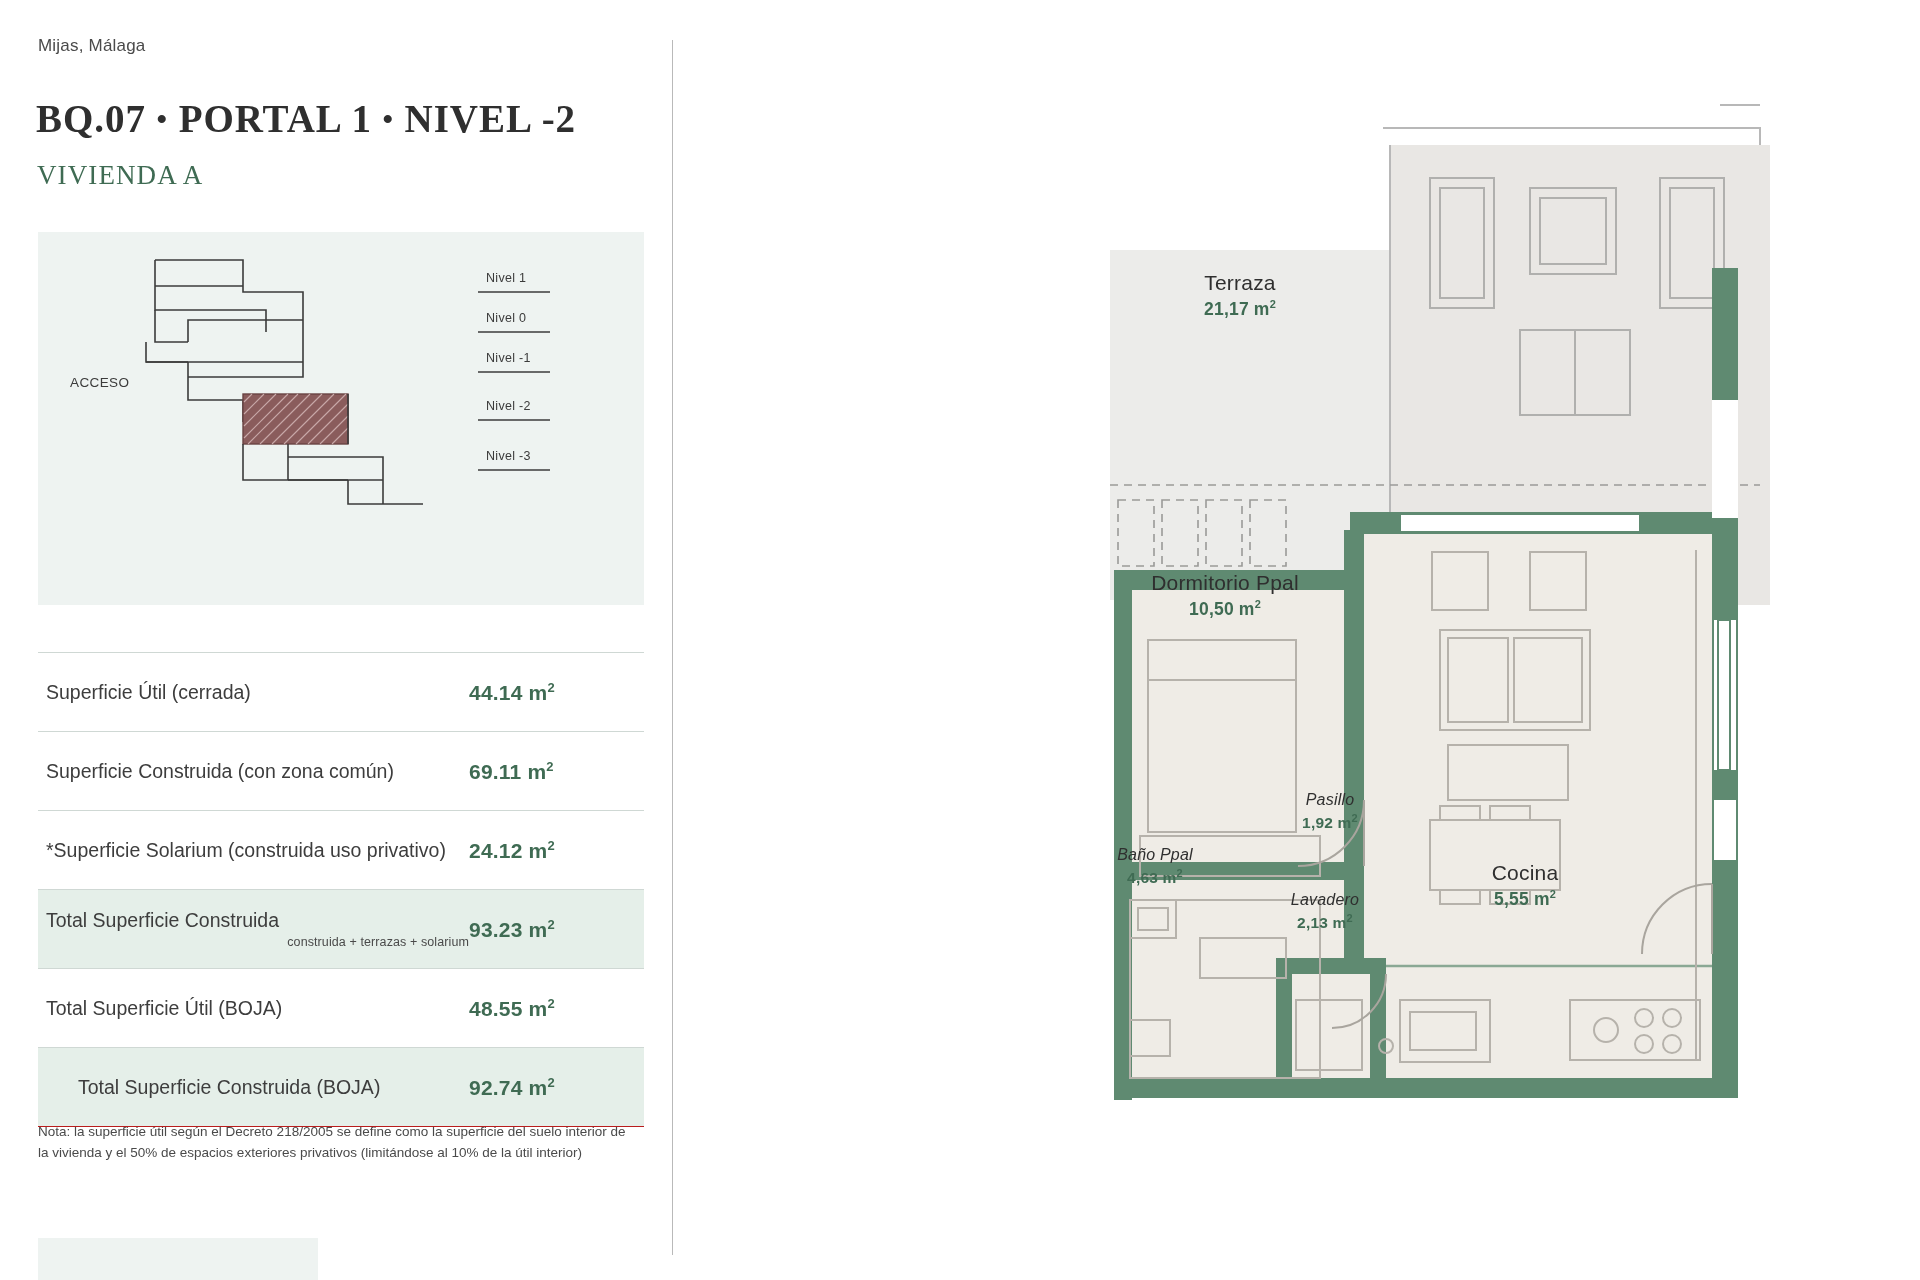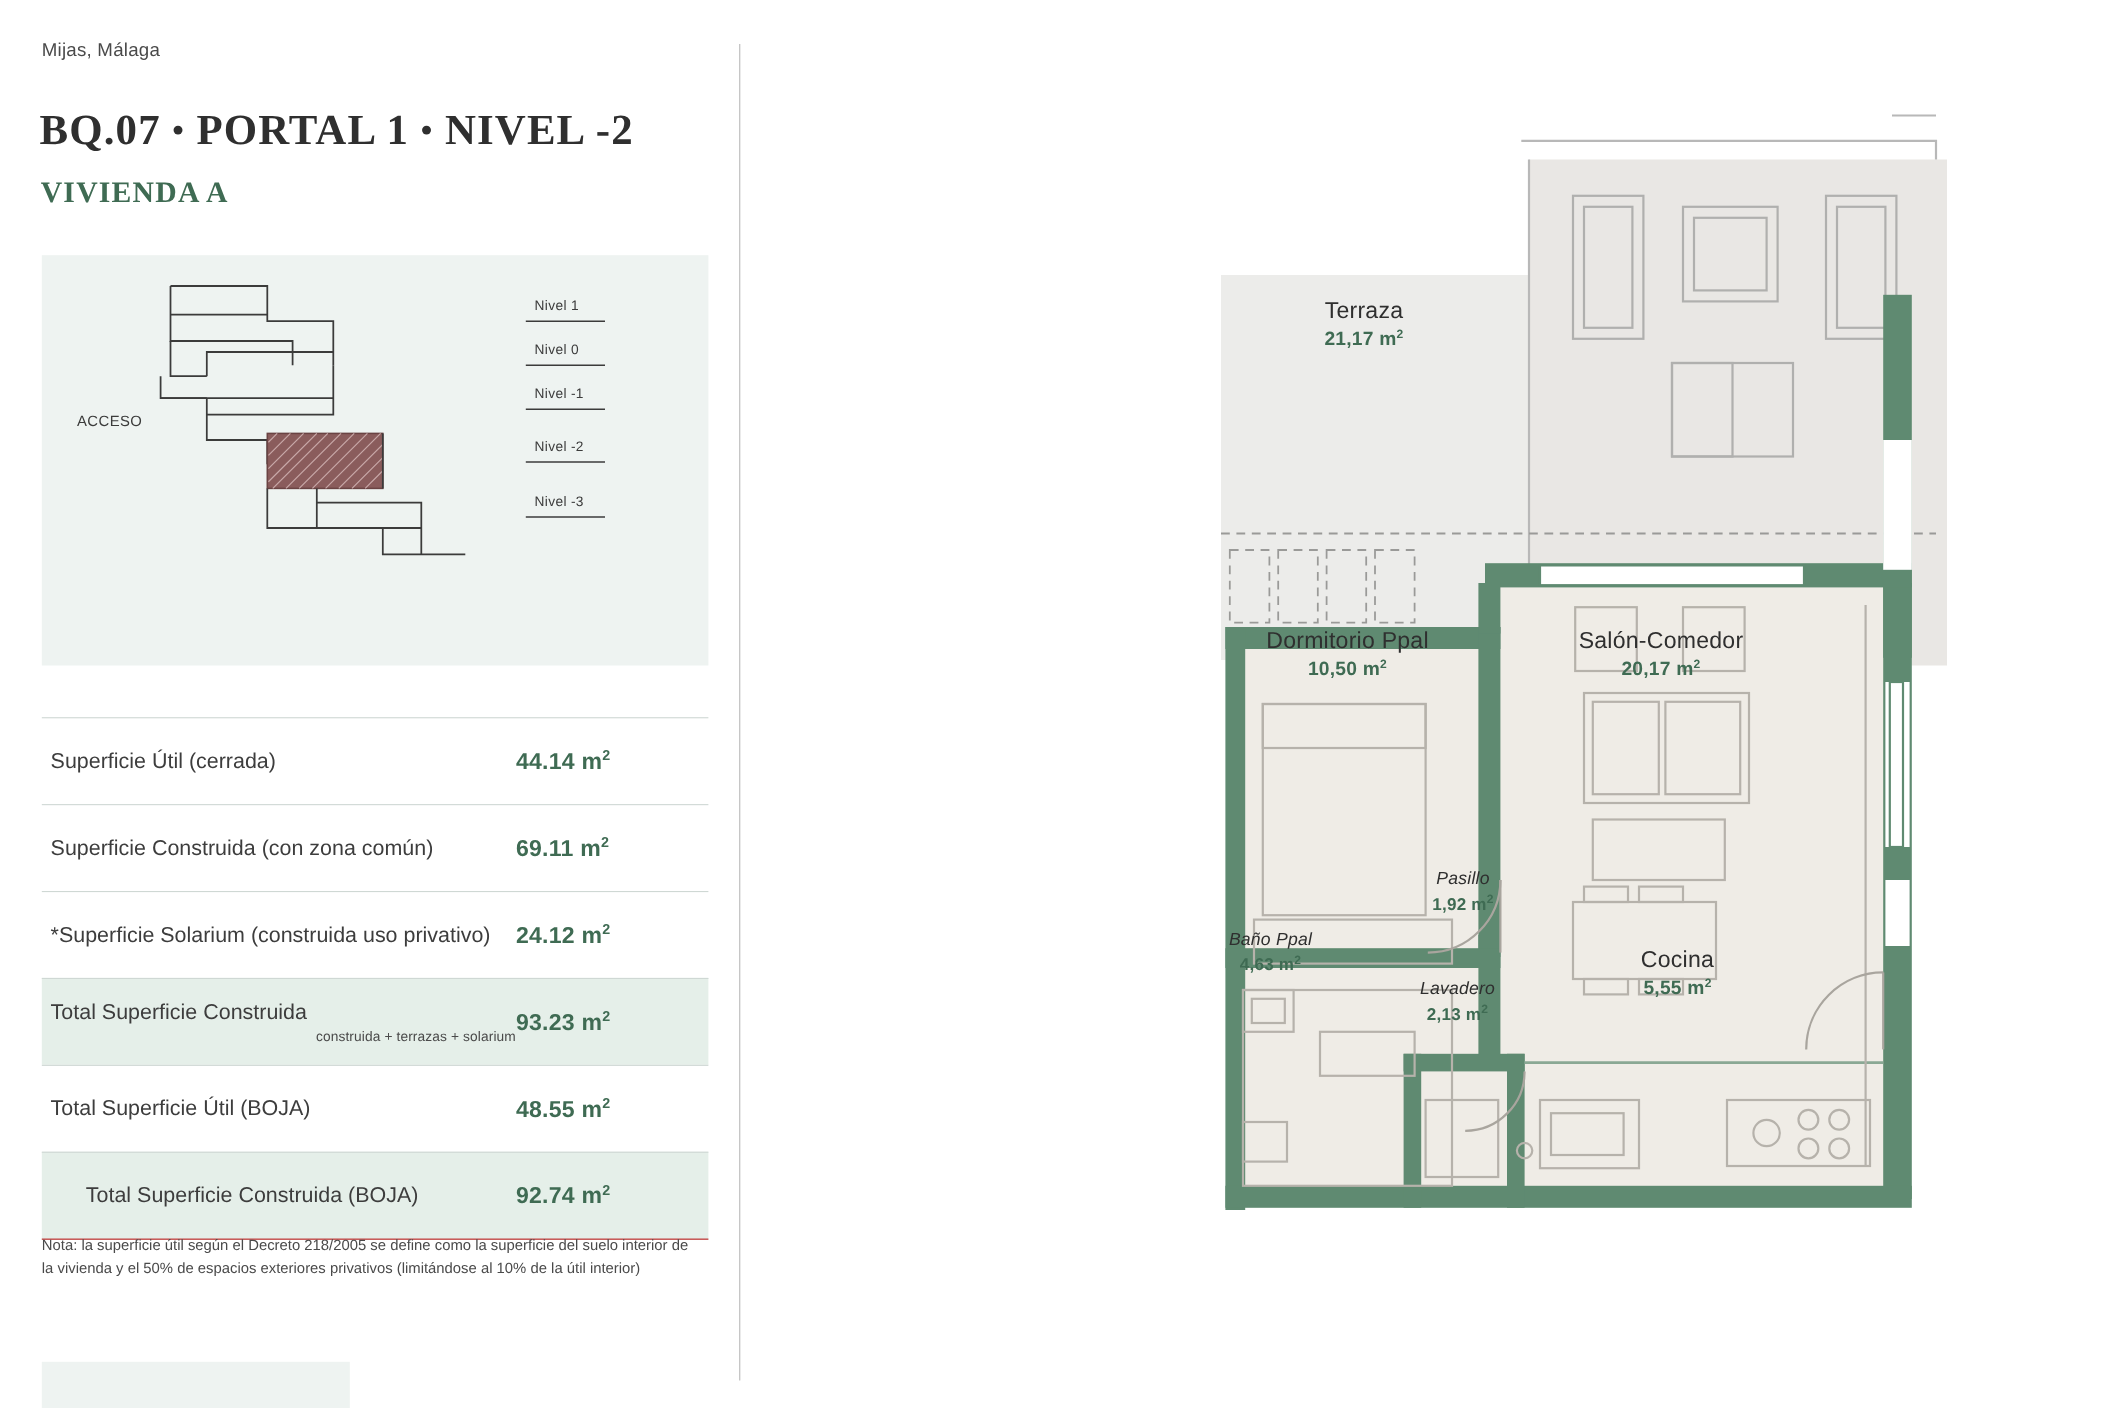--- a/index.html
+++ b/index.html
@@ -61,21 +61,21 @@
     font-size: 30px;
     vertical-align: 3px;
     padding: 0 2px;
   }
   .title-sub {
     position: absolute;
     left: 37px;
     top: 160px;
     font-family: "Liberation Serif", serif;
     font-size: 27px;
-    font-weight: bold;
+    font-weight: normal;
     color: #3f6b53;
     letter-spacing: 1.1px;
   }
 
   
   .level-box {
     position: absolute;
     left: 38px;
     top: 232px;
     width: 606px;
@@ -461,24 +461,20 @@
     <div class="room-label" style="left:-10px; top:170px; width:300px;">
       <span class="rname">Terraza</span>
       <span class="rarea"><span>21,17 m</span><sup>2</sup></span>
     </div>
 
     <div class="room-label" style="left:-40px; top:470px; width:330px;">
       <span class="rname">Dormitorio Ppal</span>
       <span class="rarea"><span>10,50 m</span><sup>2</sup></span>
     </div>
 
-    <div class="room-label" style="left:240px; top:470px; width:340px;">
-      <span class="rname">Salón-Comedor</span>
-      <span class="rarea"><span>20,17 m</span><sup>2</sup></span>
-    </div>
 
     <div class="room-label small" style="left:130px; top:690px; width:200px;">
       <span class="rname">Pasillo</span>
       <span class="rarea"><span>1,92 m</span><sup>2</sup></span>
     </div>
 
     <div class="room-label small" style="left:-60px; top:745px; width:230px;">
       <span class="rname">Baño Ppal</span>
       <span class="rarea"><span>4,63 m</span><sup>2</sup></span>
     </div>

